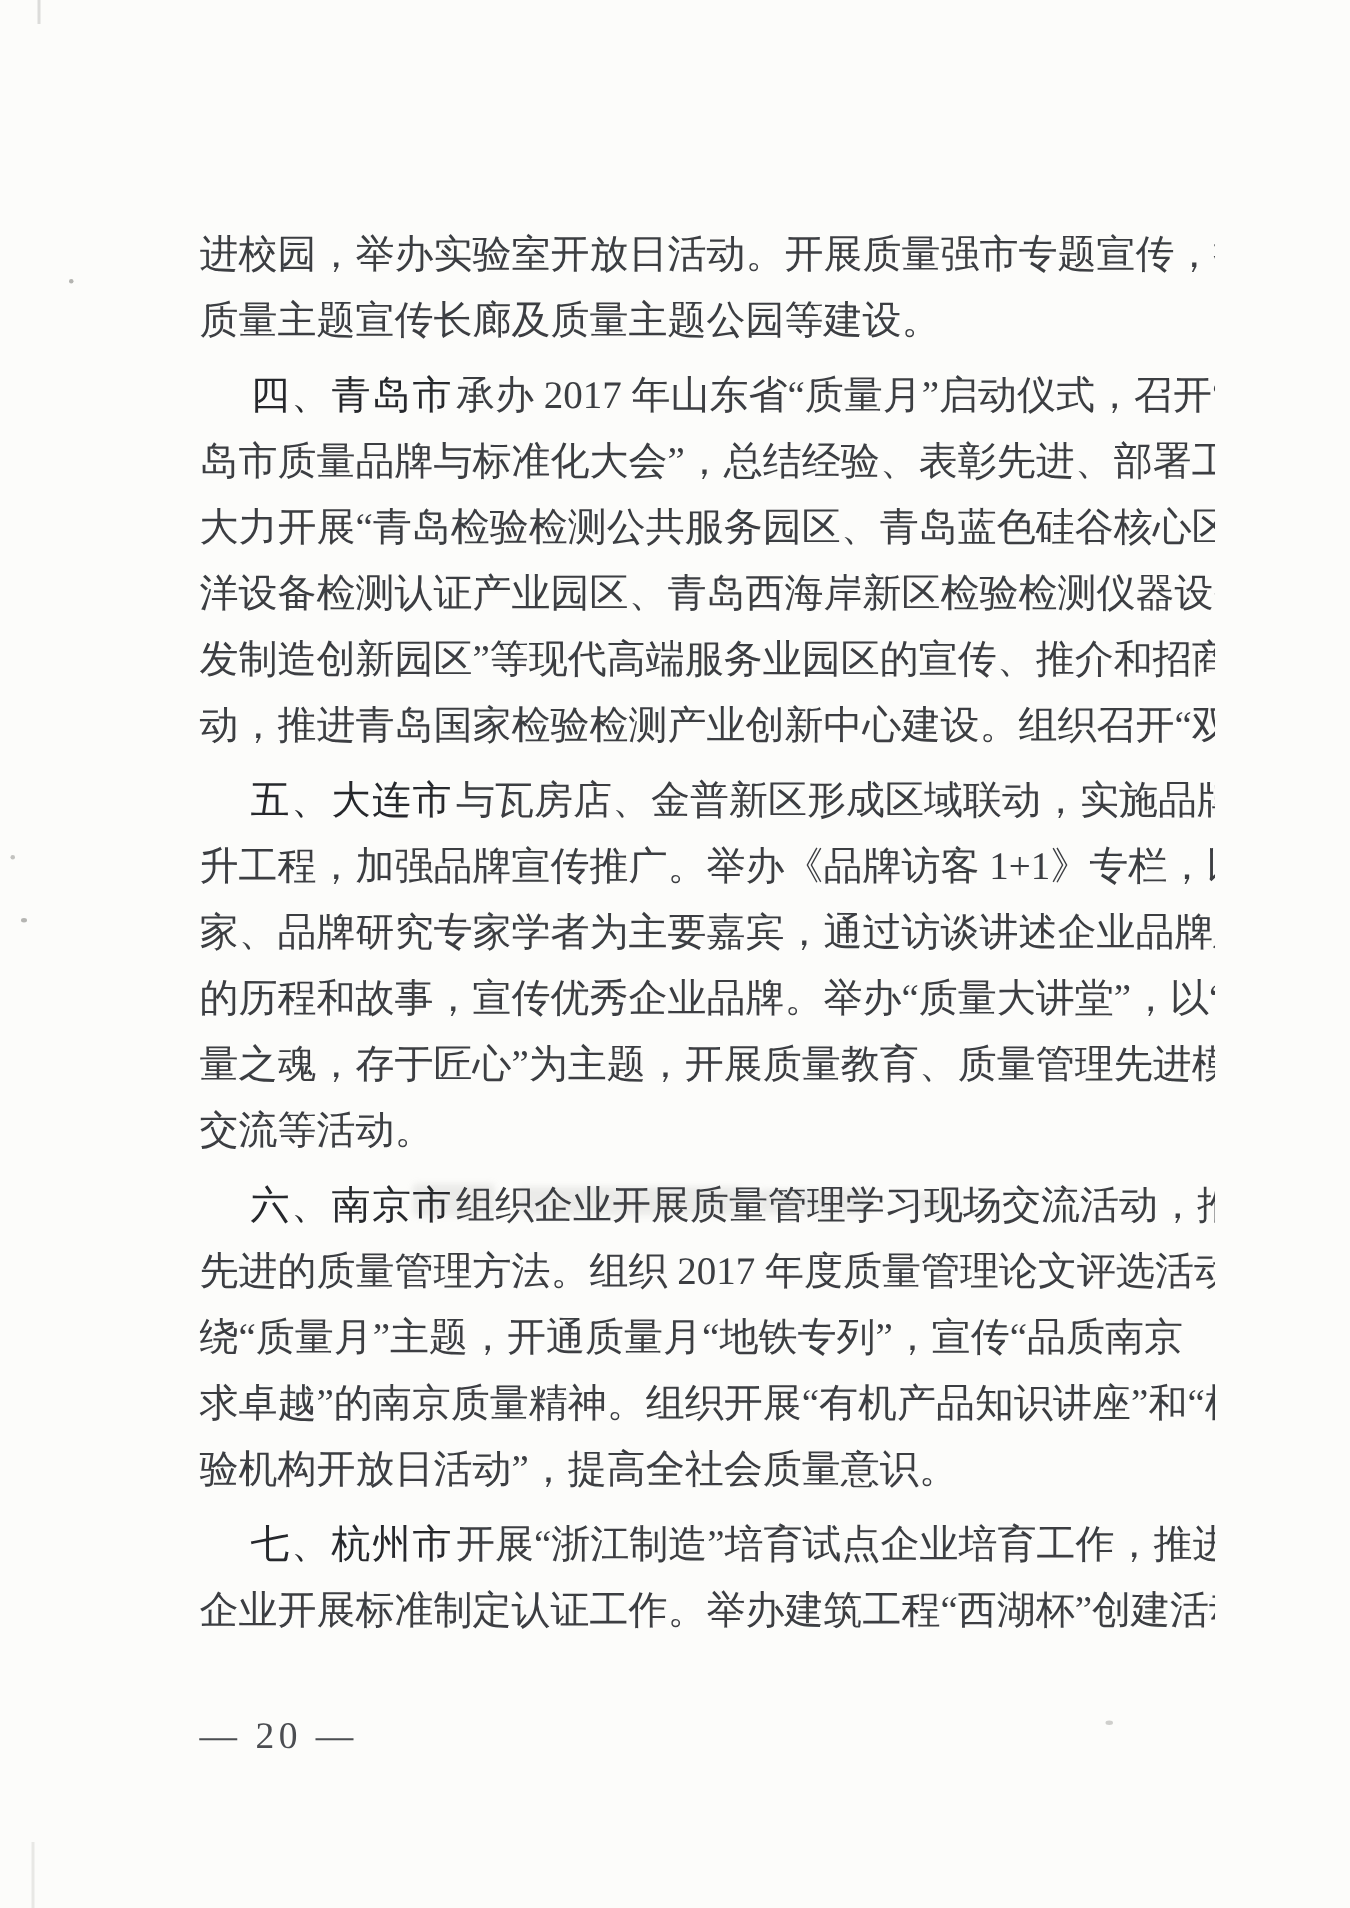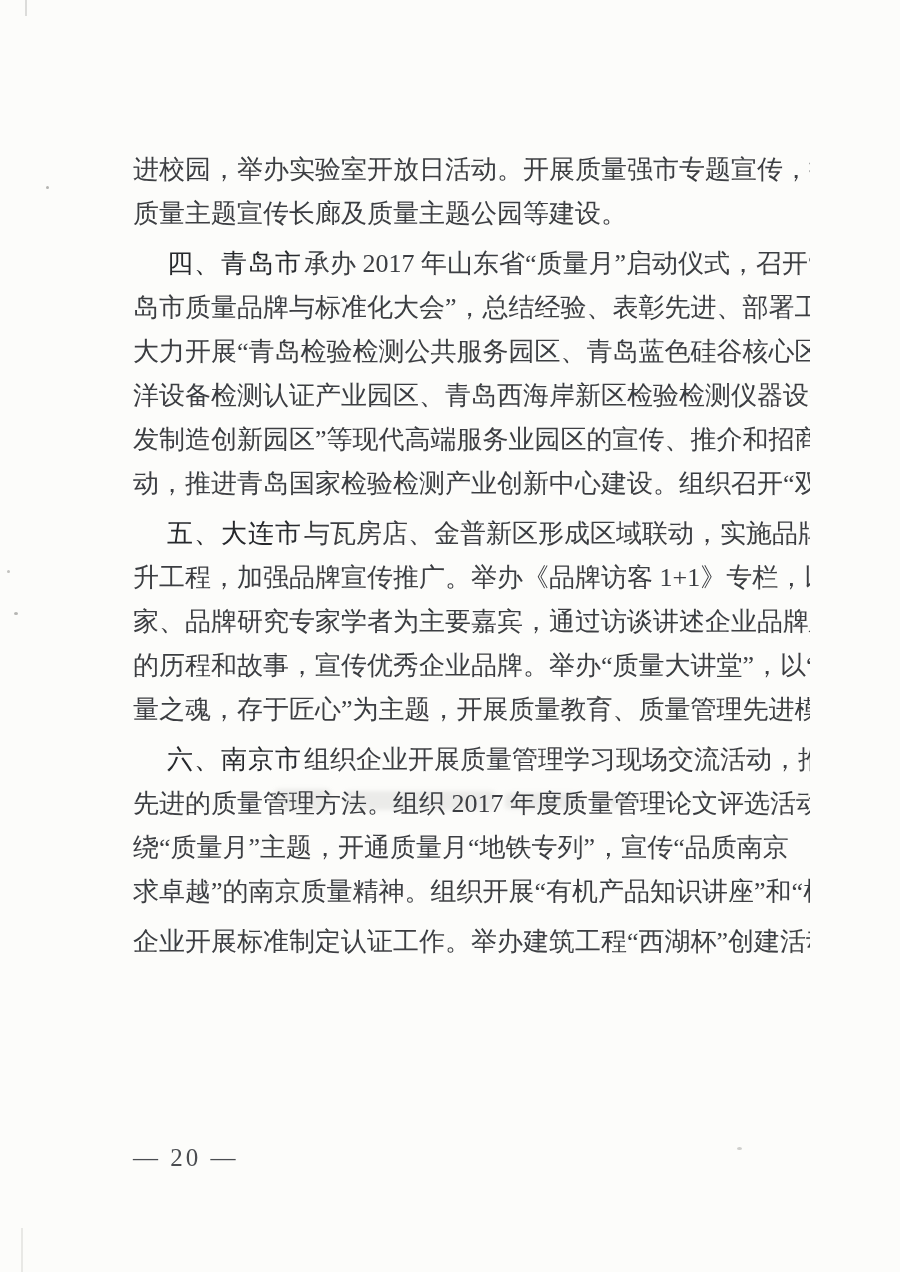--- a/index.html
+++ b/index.html
@@ -107,30 +107,33 @@
       <div class="line">发制造创新园区”等现代高端服务业园区的宣传、推介和招商活</div>
       <div class="line">动，推进青岛国家检验检测产业创新中心建设。组织召开“双模</div>
     </div>
 
     <div class="paragraph">
       <div class="line"><span class="indent"></span><span class="lead">五、大连市</span><span>与瓦房店、金普新区形成区域联动，实施品牌提</span></div>
       <div class="line">升工程，加强品牌宣传推广。举办《品牌访客 1+1》专栏，以企业</div>
       <div class="line">家、品牌研究专家学者为主要嘉宾，通过访谈讲述企业品牌建设</div>
       <div class="line">的历程和故事，宣传优秀企业品牌。举办“质量大讲堂”，以“质</div>
       <div class="line">量之魂，存于匠心”为主题，开展质量教育、质量管理先进模式</div>
+      <div class="line end">交流等活动。</div>
     </div>
 
     <div class="paragraph">
       <div class="line"><span class="indent"></span><span class="lead">六、南京市</span><span>组织企业开展质量管理学习现场交流活动，推广</span></div>
       <div class="line">先进的质量管理方法。组织 2017 年度质量管理论文评选活动。围</div>
       <div class="line">绕“质量月”主题，开通质量月“地铁专列”，宣传“品质南京　追</div>
       <div class="line">求卓越”的南京质量精神。组织开展“有机产品知识讲座”和“检</div>
+      <div class="line end">验机构开放日活动”，提高全社会质量意识。</div>
     </div>
 
     <div class="paragraph">
+      <div class="line"><span class="indent"></span><span class="lead">七、杭州市</span><span>开展“浙江制造”培育试点企业培育工作，推进</span></div>
       <div class="line">企业开展标准制定认证工作。举办建筑工程“西湖杯”创建活动，</div>
     </div>
 
   </div>
 
   <div class="pagenum">— 20 —</div>
 
 </div>
 
 </body></html>

